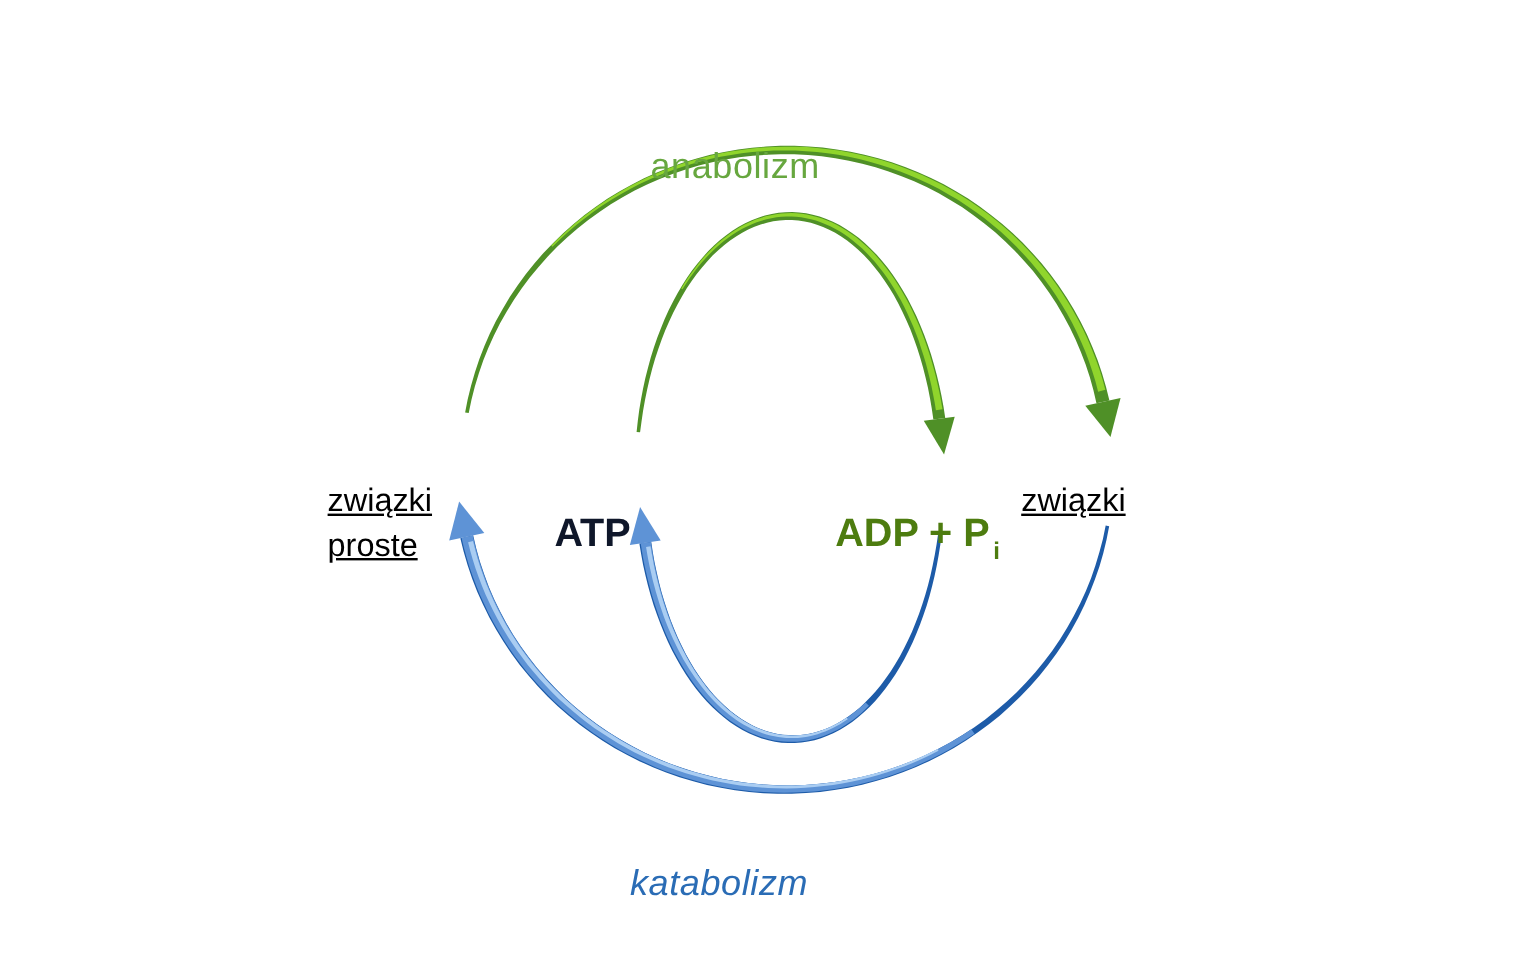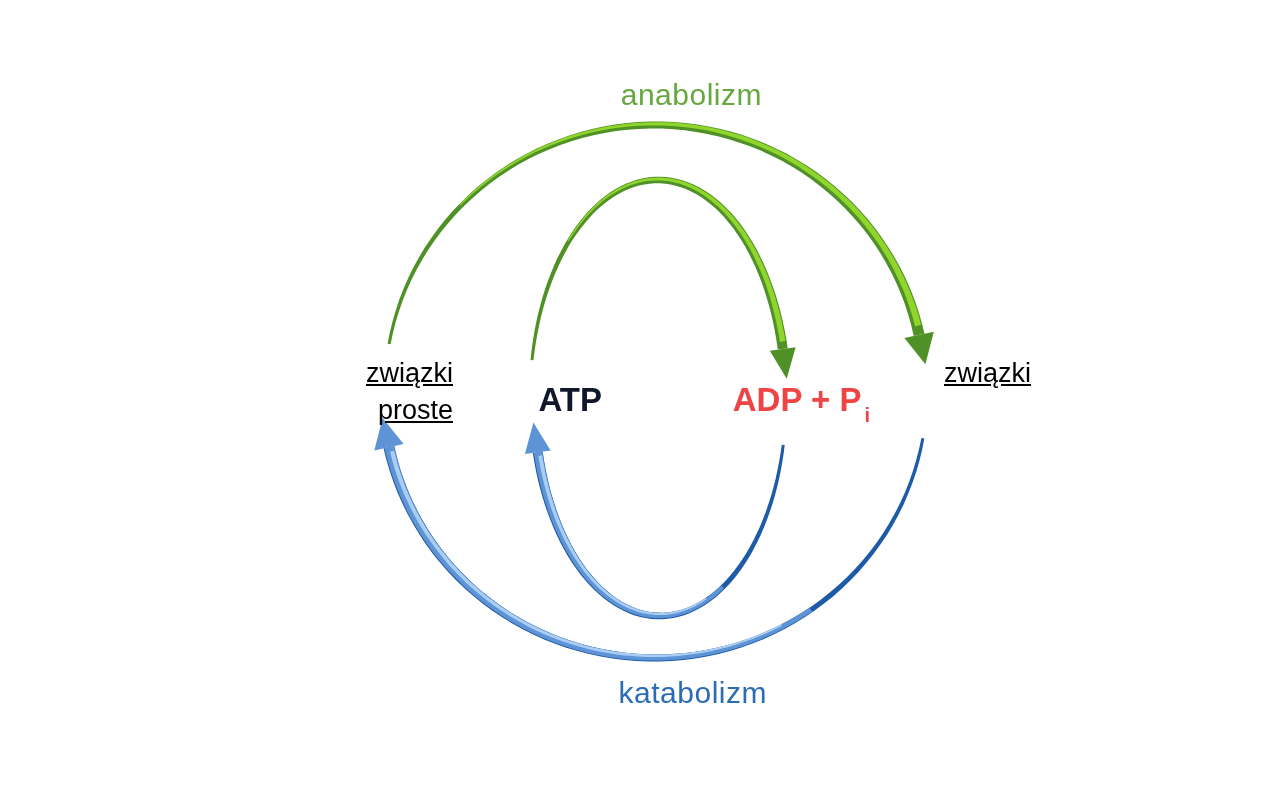--- a/index.html
+++ b/index.html
@@ -1,21 +1,21 @@
 <!DOCTYPE html>
 <html><head>
 <meta charset="utf-8">
 <style>
   html,body{margin:0;padding:0;background:#ffffff;}
   .canvas{
     position:relative;width:1280px;height:800px;background:#ffffff;
     font-family:"Liberation Sans", sans-serif;overflow:hidden;
   }
   .canvas svg{position:absolute;left:0;top:0;}
-  .lbl{position:absolute;text-align:right;white-space:nowrap;}
+  .lbl{position:absolute;text-align:left;white-space:nowrap;margin-top:44px;}
   .cycle-label{font-size:30px;letter-spacing:0.5px;}
   .node{color:#000;}
   .node.two-line{font-size:27px;line-height:37px;text-decoration:underline;}
   .node.bold{font-size:33px;font-weight:bold;}
   .sub{font-size:20px;font-weight:bold;display:inline-block;transform:translateY(11px);margin-left:3px;}
 </style>
 </head>
 <body>
 
 <div class="canvas">
@@ -47,23 +47,23 @@
 
   <div class="lbl cycle-label" style="left: 542px; top: 78px; width: 220px; color: rgb(103, 167, 63);">anabolizm</div>
 
   <div class="lbl node two-line" style="left: 273px; top: 355px; width: 180px; color: rgb(0, 0, 0);">
     <div>związki</div>
     <div>proste</div>
   </div>
 
   <div class="lbl node bold" style="left: 462px; top: 381px; width: 140px; color: #0f172a;">ATP</div>
 
-  <div class="lbl node bold" style="left: 660px; top: 381px; width: 210px; color: #ef4444;">
+  <div class="lbl node bold" style="left: 696px; top: 381px; width: 210px; color: #4d7c0f;">
     <span>ADP + P</span><span class="sub">i</span>
   </div>
 
   <div class="lbl node two-line" style="left: 851px; top: 355px; width: 180px; color: rgb(0, 0, 0);">
     <div>związki</div>
   </div>
 
-  <div class="lbl cycle-label" style="left: 547px; top: 676px; width: 220px; color: rgb(42, 108, 181);">katabolizm</div>
+  <div class="lbl cycle-label" style="left: 525px; top: 676px; width: 220px; color: rgb(42, 108, 181); font-style: italic;">katabolizm</div>
 
 </div>
 
 </body></html>

